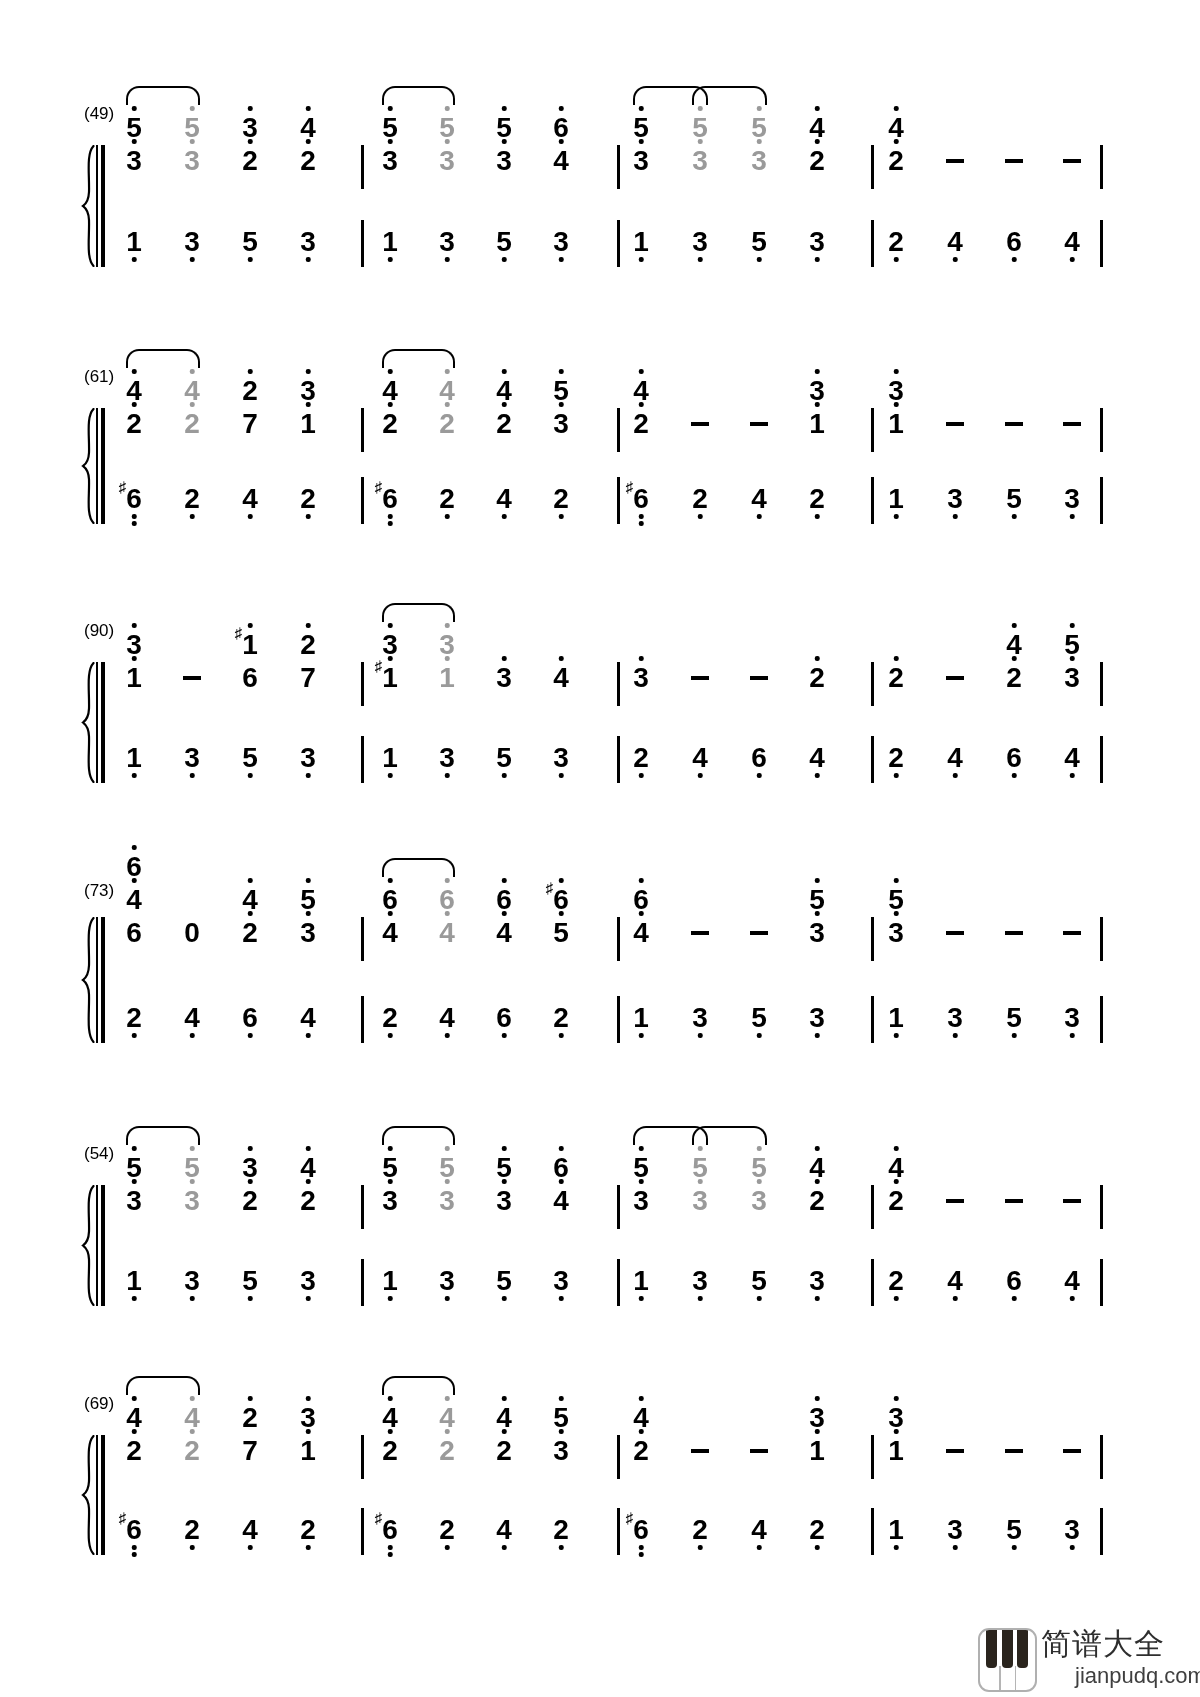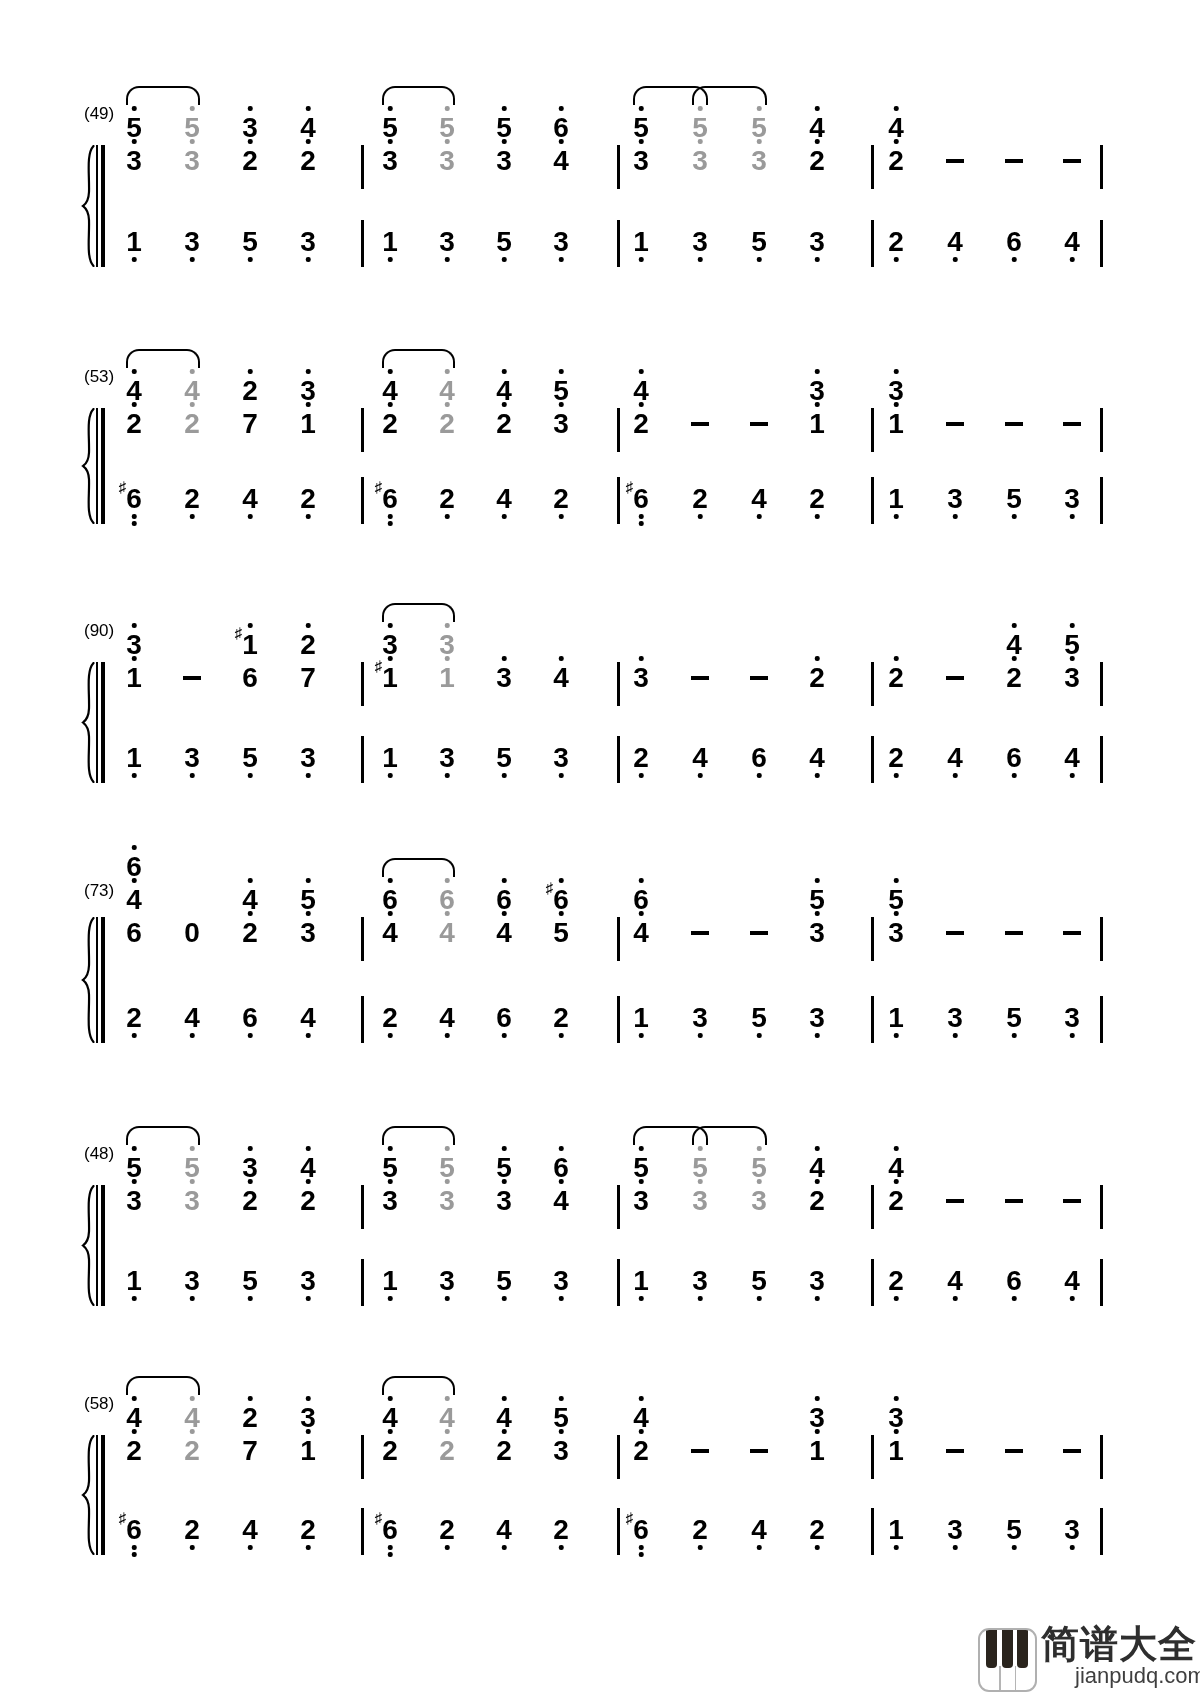--- a/index.html
+++ b/index.html
@@ -18,22 +18,22 @@
   .startline{position:absolute;}
   .slur{position:absolute;height:19px;border:2.5px solid #000;border-bottom:none;
         border-radius:13px 13px 0 0;box-sizing:border-box;}
   .mlabel{position:absolute;font-size:17px;line-height:20px;color:#000;}
   .brace{position:absolute;}
   
   .wm-icon{position:absolute;left:978px;top:1628px;width:55px;height:60px;background:#fff;
            border:2px solid #b0b0b0;border-radius:11px;overflow:hidden;}
   .wm-sep{position:absolute;width:1.5px;top:36px;height:24px;}
   .wm-key{position:absolute;top:0;width:11px;height:38px;border-radius:0 0 4px 4px;}
-  .wm-brand{position:absolute;left:1041px;top:1624px;font-size:38px;line-height:40px;
-            font-weight:700;letter-spacing:1px;white-space:nowrap;}
+  .wm-brand{position:absolute;left:1041px;top:1624px;font-size:30px;line-height:40px;
+            font-weight:400;letter-spacing:1px;white-space:nowrap;}
   .wm-url{position:absolute;left:1075px;top:1664px;font-size:22px;line-height:24px;
           font-weight:500;white-space:nowrap;}
 </style>
 </head>
 <body>
 
 <div class="page">
   <div id="score">
       <div class="mlabel" style="left: 84px; top: 104px;">(49)</div>
       <svg viewBox="0 0 14 122" preserveAspectRatio="none" class="brace" style="left: 81px; top: 145px; width: 14px; height: 122px; position: absolute;">
@@ -217,21 +217,21 @@
         <i class="dot dn1" style="background: rgb(0, 0, 0);"></i>
       </div>
       <div class="note" style="left: 992px; top: 229px;">
         <span class="digit" style="color: rgb(0, 0, 0);">6</span>
         <i class="dot dn1" style="background: rgb(0, 0, 0);"></i>
       </div>
       <div class="note" style="left: 1050px; top: 229px;">
         <span class="digit" style="color: rgb(0, 0, 0);">4</span>
         <i class="dot dn1" style="background: rgb(0, 0, 0);"></i>
       </div>
-      <div class="mlabel" style="left: 84px; top: 367px;">(53)</div>
+      <div class="mlabel" style="left: 84px; top: 367px;">(61)</div>
       <svg viewBox="0 0 14 122" preserveAspectRatio="none" class="brace" style="left: 81px; top: 408px; width: 14px; height: 116px; position: absolute;">
         <path d="M 12.5 1 C 5 9, 8.6 30, 8 47 C 7.6 57, 4 59.5, 2 61 C 4 62.5, 7.6 65, 8 75 C 8.6 92, 5 113, 12.5 121" fill="none" stroke="#000000" stroke-width="2.2" stroke-linecap="round"></path>
       </svg>
       <div class="startline" style="left: 96px; top: 408px; width: 2px; height: 116px; background: rgb(0, 0, 0);"></div>
       <div class="startline" style="left: 101px; top: 408px; width: 3.5px; height: 116px; background: rgb(0, 0, 0);"></div>
       <div class="bar" style="left: 361px; top: 408px; height: 44px; background: rgb(0, 0, 0);"></div>
       <div class="bar" style="left: 361px; top: 477px; height: 47px; background: rgb(0, 0, 0);"></div>
       <div class="bar" style="left: 617px; top: 408px; height: 44px; background: rgb(0, 0, 0);"></div>
       <div class="bar" style="left: 617px; top: 477px; height: 47px; background: rgb(0, 0, 0);"></div>
       <div class="bar" style="left: 871px; top: 408px; height: 44px; background: rgb(0, 0, 0);"></div>
@@ -725,21 +725,21 @@
         <i class="dot dn1" style="background: rgb(0, 0, 0);"></i>
       </div>
       <div class="note" style="left: 992px; top: 1005px;">
         <span class="digit" style="color: rgb(0, 0, 0);">5</span>
         <i class="dot dn1" style="background: rgb(0, 0, 0);"></i>
       </div>
       <div class="note" style="left: 1050px; top: 1005px;">
         <span class="digit" style="color: rgb(0, 0, 0);">3</span>
         <i class="dot dn1" style="background: rgb(0, 0, 0);"></i>
       </div>
-      <div class="mlabel" style="left: 84px; top: 1144px;">(48)</div>
+      <div class="mlabel" style="left: 84px; top: 1144px;">(54)</div>
       <svg viewBox="0 0 14 122" preserveAspectRatio="none" class="brace" style="left: 81px; top: 1185px; width: 14px; height: 121px; position: absolute;">
         <path d="M 12.5 1 C 5 9, 8.6 30, 8 47 C 7.6 57, 4 59.5, 2 61 C 4 62.5, 7.6 65, 8 75 C 8.6 92, 5 113, 12.5 121" fill="none" stroke="#000000" stroke-width="2.2" stroke-linecap="round"></path>
       </svg>
       <div class="startline" style="left: 96px; top: 1185px; width: 2px; height: 121px; background: rgb(0, 0, 0);"></div>
       <div class="startline" style="left: 101px; top: 1185px; width: 3.5px; height: 121px; background: rgb(0, 0, 0);"></div>
       <div class="bar" style="left: 361px; top: 1185px; height: 44px; background: rgb(0, 0, 0);"></div>
       <div class="bar" style="left: 361px; top: 1259px; height: 47px; background: rgb(0, 0, 0);"></div>
       <div class="bar" style="left: 617px; top: 1185px; height: 44px; background: rgb(0, 0, 0);"></div>
       <div class="bar" style="left: 617px; top: 1259px; height: 47px; background: rgb(0, 0, 0);"></div>
       <div class="bar" style="left: 871px; top: 1185px; height: 44px; background: rgb(0, 0, 0);"></div>
@@ -914,21 +914,21 @@
         <i class="dot dn1" style="background: rgb(0, 0, 0);"></i>
       </div>
       <div class="note" style="left: 992px; top: 1268px;">
         <span class="digit" style="color: rgb(0, 0, 0);">6</span>
         <i class="dot dn1" style="background: rgb(0, 0, 0);"></i>
       </div>
       <div class="note" style="left: 1050px; top: 1268px;">
         <span class="digit" style="color: rgb(0, 0, 0);">4</span>
         <i class="dot dn1" style="background: rgb(0, 0, 0);"></i>
       </div>
-      <div class="mlabel" style="left: 84px; top: 1394px;">(58)</div>
+      <div class="mlabel" style="left: 84px; top: 1394px;">(69)</div>
       <svg viewBox="0 0 14 122" preserveAspectRatio="none" class="brace" style="left: 81px; top: 1435px; width: 14px; height: 120px; position: absolute;">
         <path d="M 12.5 1 C 5 9, 8.6 30, 8 47 C 7.6 57, 4 59.5, 2 61 C 4 62.5, 7.6 65, 8 75 C 8.6 92, 5 113, 12.5 121" fill="none" stroke="#000000" stroke-width="2.2" stroke-linecap="round"></path>
       </svg>
       <div class="startline" style="left: 96px; top: 1435px; width: 2px; height: 120px; background: rgb(0, 0, 0);"></div>
       <div class="startline" style="left: 101px; top: 1435px; width: 3.5px; height: 120px; background: rgb(0, 0, 0);"></div>
       <div class="bar" style="left: 361px; top: 1435px; height: 44px; background: rgb(0, 0, 0);"></div>
       <div class="bar" style="left: 361px; top: 1508px; height: 47px; background: rgb(0, 0, 0);"></div>
       <div class="bar" style="left: 617px; top: 1435px; height: 44px; background: rgb(0, 0, 0);"></div>
       <div class="bar" style="left: 617px; top: 1508px; height: 47px; background: rgb(0, 0, 0);"></div>
       <div class="bar" style="left: 871px; top: 1435px; height: 44px; background: rgb(0, 0, 0);"></div>

